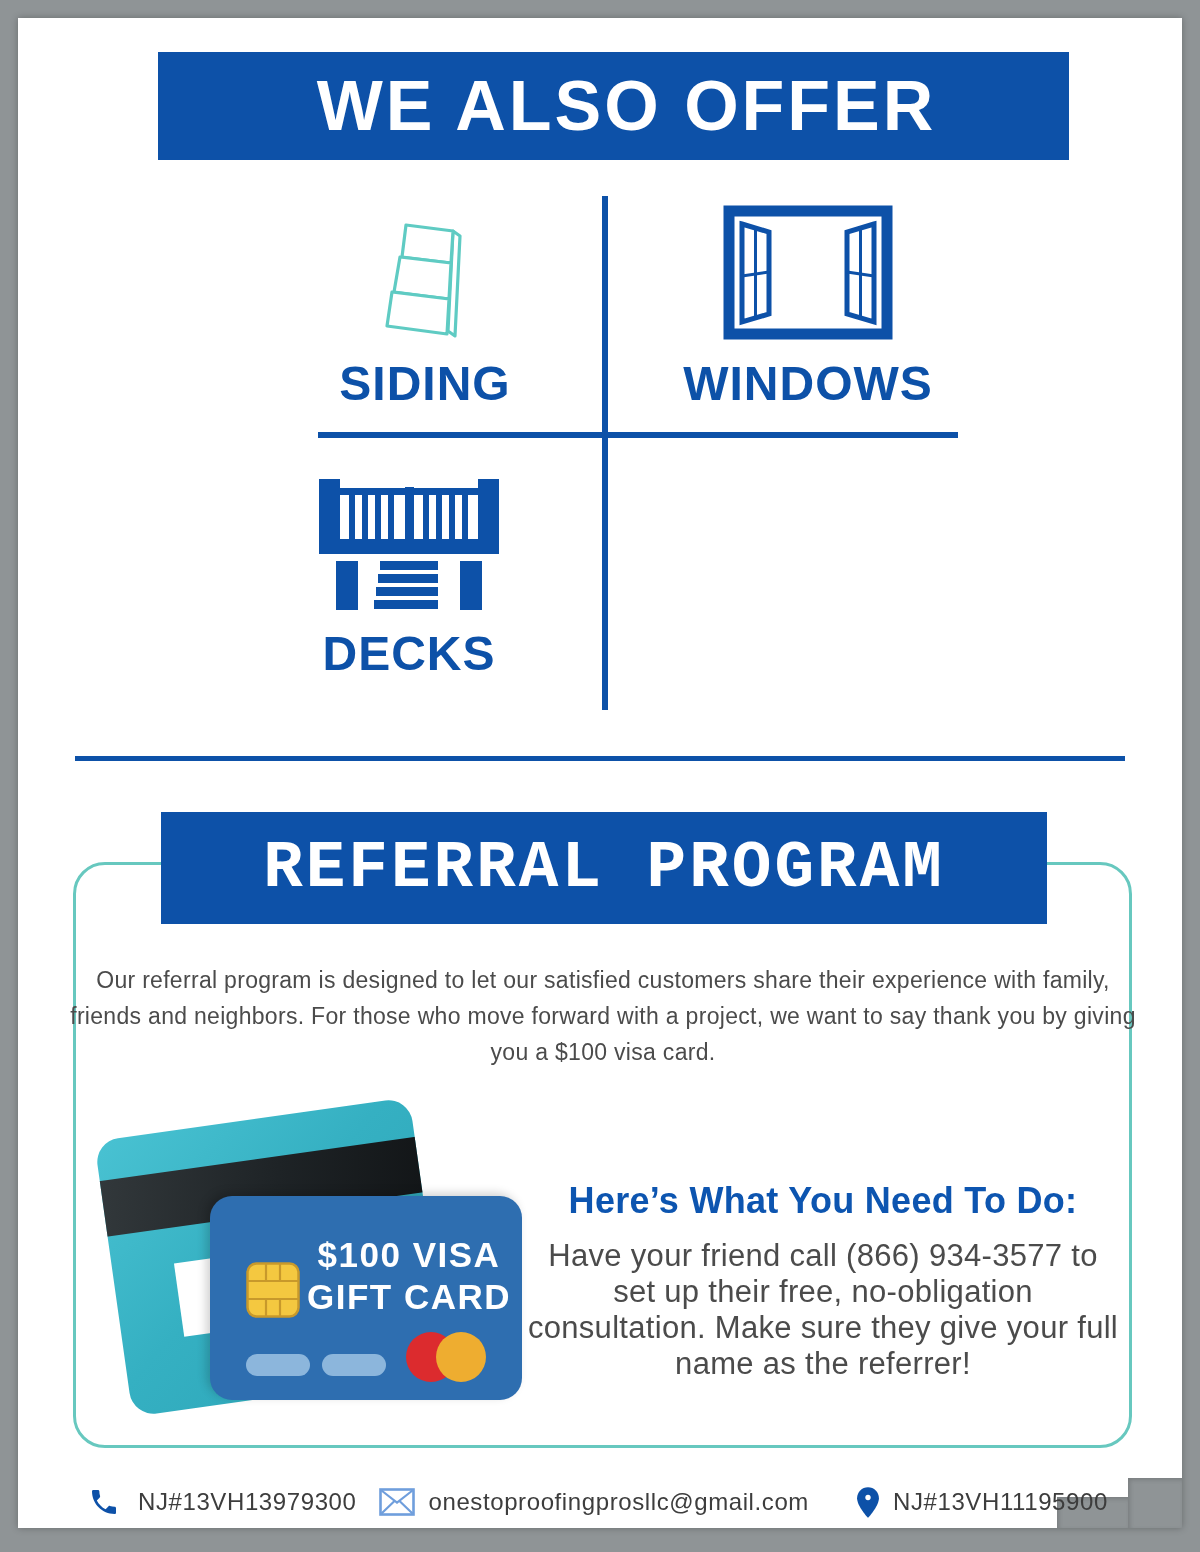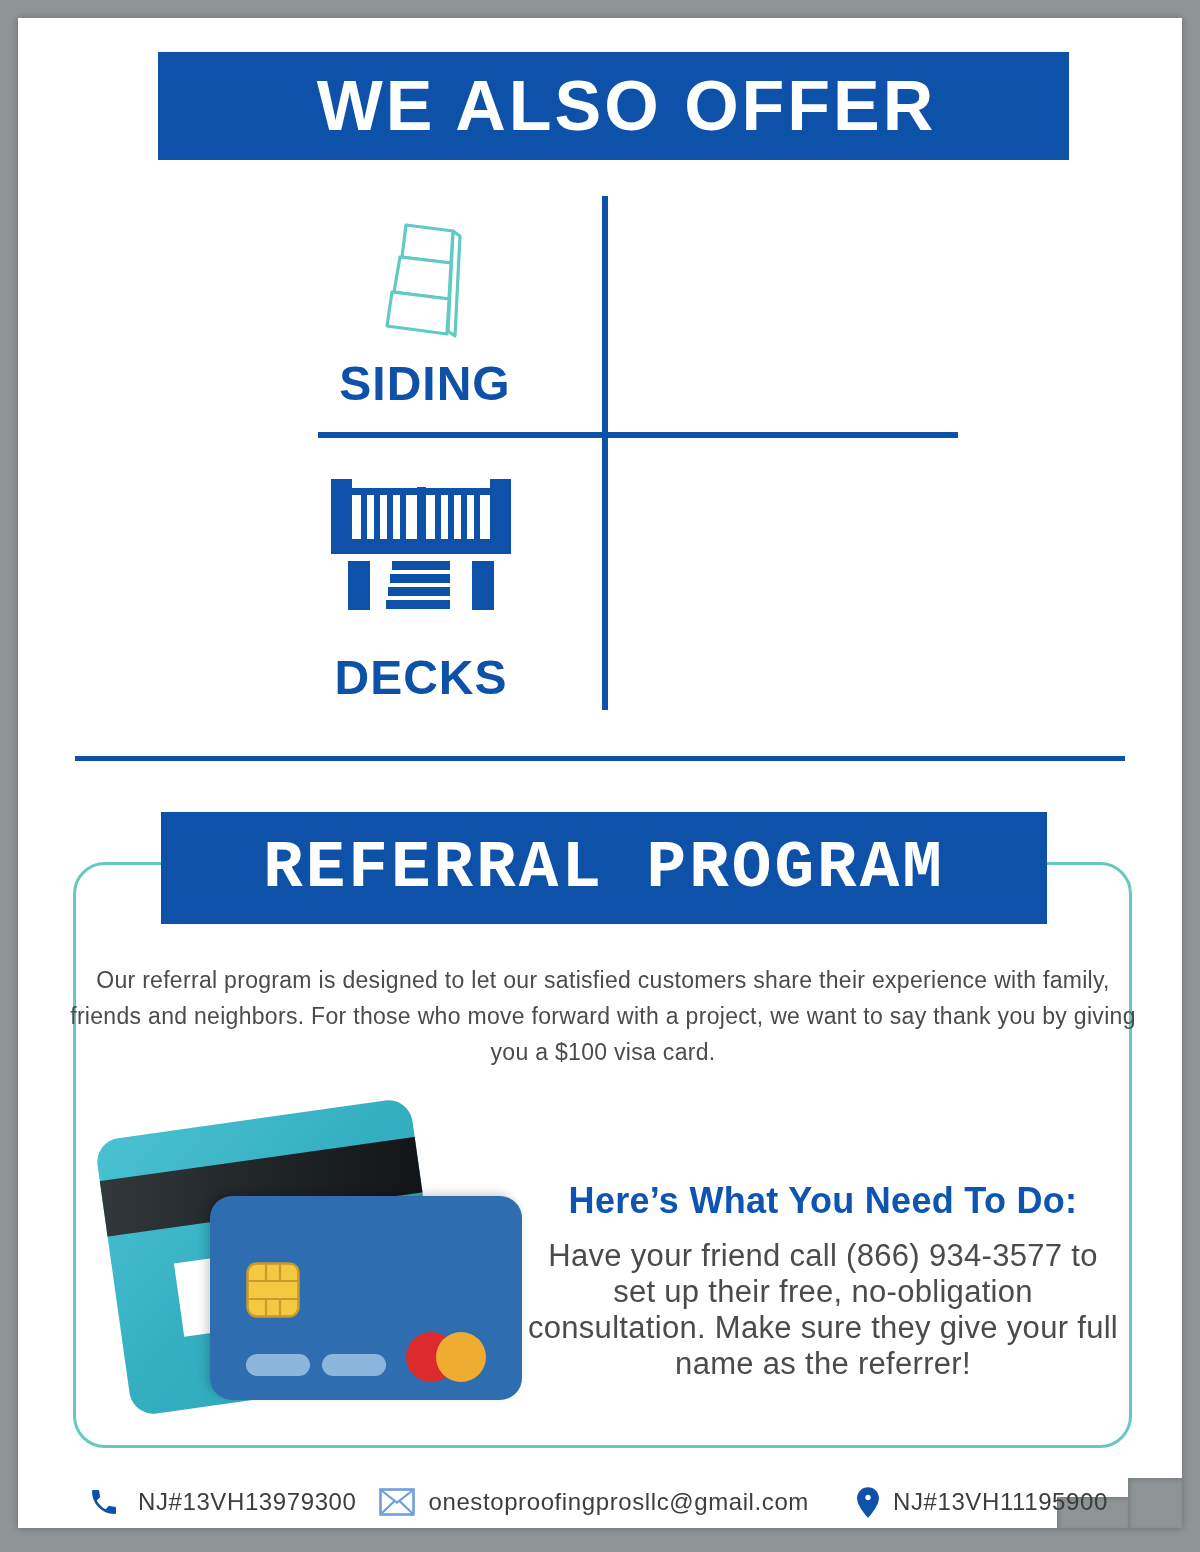--- a/index.html
+++ b/index.html
@@ -19,21 +19,21 @@
     font-weight:bold;z-index:3;
   }
   .banner.top{left:140px;top:34px;width:885px;height:108px;font-size:70px;letter-spacing:3px;padding-left:26px;}
   .banner.referral{left:143px;top:794px;width:886px;height:112px;font-size:66px;letter-spacing:3px;font-family:Liberation Mono, monospace;}
   
   .cell{position:absolute;width:430px;display:flex;flex-direction:column;align-items:center;}
   .cell .icon-wrap{height:142px;display:flex;align-items:flex-end;justify-content:center;}
   .cell .svc-label{margin-top:20px;font-size:48px;font-weight:bold;letter-spacing:1px;color:#0d51a8;line-height:1;}
   .cell.tl{left:192px;top:180px;}
   .cell.tr{left:575px;top:180px;}
-  .cell.bl{left:188px;top:450px;gap:24px;}
+  .cell.bl{left:176px;top:450px;}
   .cell.br{left:575px;top:450px;}
   .vline{position:absolute;left:584px;top:178px;width:6px;height:514px;background:#0d51a8;}
   .hline{position:absolute;left:300px;top:414px;width:640px;height:6px;background:#0d51a8;}
   .company{
     position:absolute;left:0;top:698px;width:100%;text-align:center;
     color:#0d51a8;font-style:italic;font-weight:bold;font-size:30px;letter-spacing:.5px;
   }
   .rule{position:absolute;left:57px;top:738px;width:1050px;height:5px;background:#0d51a8;}
   
   .teal-box{
@@ -105,20 +105,36 @@
           <path d="M78,16 L85,21 L80,121 L73,116 Z"></path>
           <path d="M31,10 L78,16 L76,48 L27,42 Z"></path>
           <path d="M25,42 L76,48 L74,84 L19,77 Z"></path>
           <path d="M17,77 L74,84 L72,119 L12,111 Z"></path>
         </g>
       </svg>
     </div>
     <div class="svc-label">SIDING</div>
   </div>
 
+  <div class="cell tr">
+    <div class="icon-wrap">
+      <svg width="170" height="135" viewBox="0 0 170 135" fill="none">
+        <g class="blue" stroke="#0d51a8">
+          <rect x="6" y="6" width="158" height="123" stroke-width="11"></rect>
+          <polygon points="19,19 46,27 46,109 19,117" stroke-width="5"></polygon>
+          <line x1="32.5" y1="22" x2="32.5" y2="113" stroke-width="3"></line>
+          <line x1="19" y1="71" x2="46" y2="67" stroke-width="3"></line>
+          <polygon points="151,19 124,27 124,109 151,117" stroke-width="5"></polygon>
+          <line x1="137.5" y1="22" x2="137.5" y2="113" stroke-width="3"></line>
+          <line x1="124" y1="67" x2="151" y2="71" stroke-width="3"></line>
+        </g>
+      </svg>
+    </div>
+    <div class="svc-label">WINDOWS</div>
+  </div>
 
   <div class="cell bl">
     <div class="icon-wrap">
       <svg width="180" height="135" viewBox="0 0 180 135" class="blue-fill">
         <rect x="0" y="4" width="21" height="60"></rect>
         <rect x="159" y="4" width="21" height="60"></rect>
         <rect x="86" y="12" width="9" height="52"></rect>
         <rect x="21" y="13" width="65" height="7"></rect>
         <rect x="95" y="13" width="64" height="7"></rect>
         <rect x="30" y="20" width="6" height="44"></rect>
@@ -153,20 +169,24 @@
   <div class="cards">
     <div class="back-card">
       <div class="stripe"></div>
       <div class="sig-box"></div>
     </div>
     <div class="front-card">
       <svg class="chip" viewBox="0 0 54 56">
         <rect x="1.5" y="1.5" width="51" height="53" rx="9" fill="#f4c840" stroke="#c8992b" stroke-width="2.5"></rect>
         <path d="M1.5,19 H52.5 M1.5,37 H52.5 M20,19 V1.5 M34,19 V1.5 M20,37 V54.5 M34,37 V54.5" stroke="#c8992b" stroke-width="2.2" fill="none"></path>
       </svg>
+      <div class="gift-title">
+        <div>$100 VISA</div>
+        <div>GIFT CARD</div>
+      </div>
       <div class="pill p1"></div>
       <div class="pill p2"></div>
       <div class="mc-red"></div>
       <div class="mc-yellow"></div>
     </div>
   </div>
 
   <div class="steps">
     <h2>Here’s What You Need To Do:</h2>
     <div class="body">Have your friend call (866) 934-3577 to set up their free, no-obligation consultation. Make sure they give your full name as the referrer!</div>

